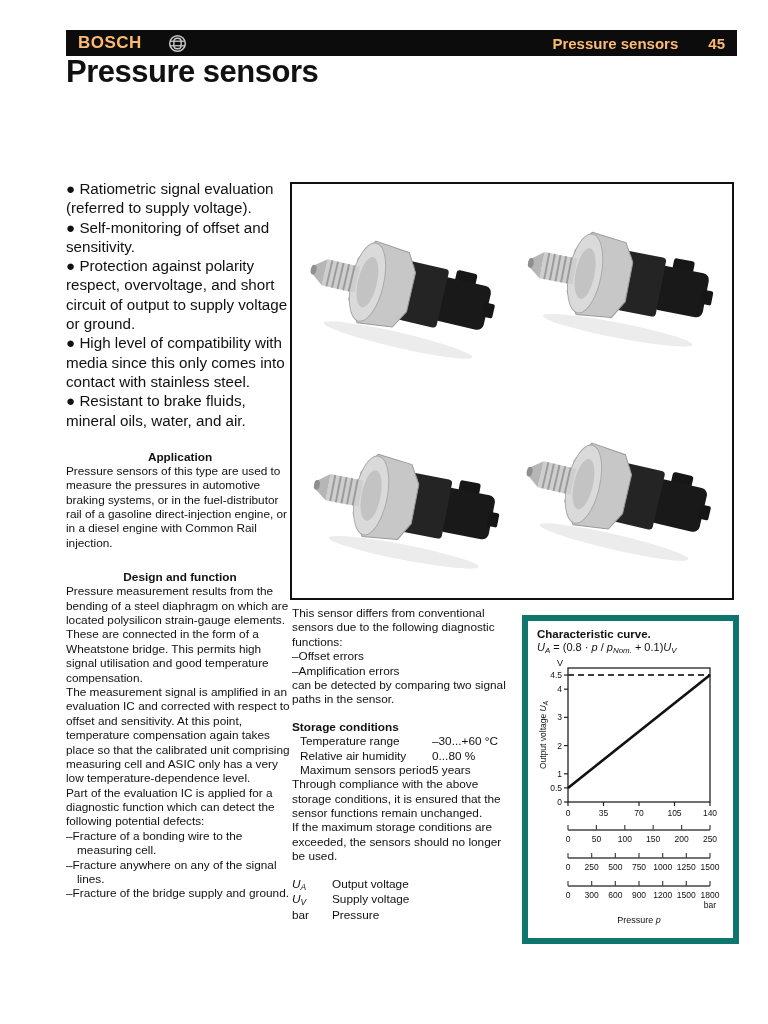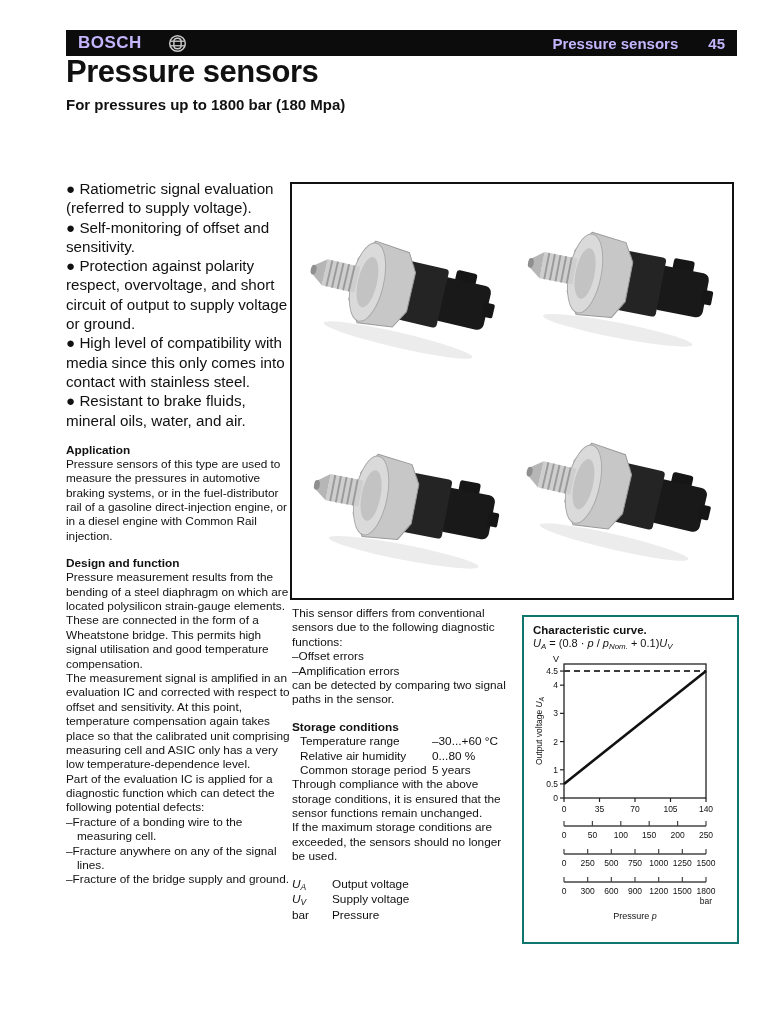--- a/index.html
+++ b/index.html
@@ -1,50 +1,50 @@
 <!DOCTYPE html>
 <html><head>
 <meta charset="utf-8">
 <style>
   html,body{margin:0;padding:0;background:#fff;}
   .page{position:relative;width:768px;height:1024px;background:#fff;overflow:hidden;
         font-family:"Liberation Sans",sans-serif;color:#111;}
   
   .topbar{position:absolute;left:66px;top:30px;width:671px;height:26px;background:#0c0c0c;
-          color:#c4b5fd;display:flex;align-items:center;padding:0 12px;box-sizing:border-box;}
+          color:#fdba74;display:flex;align-items:center;padding:0 12px;box-sizing:border-box;}
   .brand{font-weight:bold;font-size:17px;letter-spacing:.5px;}
   .bosch-icon{margin-left:26px;display:flex;align-items:center;}
   .topbar-right{margin-left:auto;display:flex;gap:30px;font-weight:bold;font-size:15px;}
   
   .h1{position:absolute;left:66px;top:54px;font-size:31px;font-weight:bold;letter-spacing:-.5px;}
   .subtitle{position:absolute;left:66px;top:96px;font-size:15px;font-weight:bold;}
   
   .col-left{position:absolute;left:66px;top:179px;width:228px;}
   .bullet{font-size:15.2px;line-height:1.27;margin:0;}
   .bullet::before{content:"\25CF  ";}
-  .sec-h{font-weight:bold;font-size:11.8px;margin:13px 0 0;}
+  .sec-h{font-weight:bold;font-size:11.8px;margin:20px 0 0;text-align:center;}
   .body-p{font-size:11.8px;line-height:1.22;margin:0;}
   .dash{padding-left:11px;text-indent:-11px;}
   .dash::before{content:"\2013 ";}
   
   .photo-box{position:absolute;left:290px;top:182px;width:444px;height:418px;
              border:2px solid #111;box-sizing:border-box;background:#fff;}
   .sensor{position:absolute;width:200px;height:126px;}
   
   .col-mid{position:absolute;left:292px;top:606px;width:224px;font-size:11.8px;line-height:1.22;}
   .col-mid p{margin:0;}
   .kv{display:flex;margin-left:8px;}
   .kv .k{width:132px;flex:none;}
   .sym-row{display:flex;}
   .sym-row .s{width:40px;flex:none;}
   .i{font-style:italic;}
   .sub{font-size:.72em;vertical-align:-0.28em;}.gap13{height:13px;}
   
   .chart-box{position:absolute;left:522px;top:615px;width:217px;height:329px;
-             border:2px solid #0f766e;box-sizing:border-box;padding:7px 9px 4px;background:#fff;}
+             border:6px solid #0f766e;box-sizing:border-box;padding:7px 9px 4px;background:#fff;}
   .chart-title{font-weight:bold;font-size:11.5px;}
   .chart-formula{font-size:11px;margin-top:1px;}
   svg text{font-family:"Liberation Sans",sans-serif;}
 </style>
 </head>
 <body>
 
 <div class="page">
 
   <div class="topbar">
@@ -57,21 +57,20 @@
         <line x1="2.2" y1="12.4" x2="17.8" y2="12.4" stroke="#c9c9c9" stroke-width="1.4"></line>
       </svg>
     </span>
     <span class="topbar-right">
       <span>Pressure sensors</span>
       <span>45</span>
     </span>
   </div>
 
   <div class="h1">Pressure sensors</div>
-  <div class="subtitle">For pressures up to 1800 bar (180 Mpa)</div>
 
   <div class="col-left">
     <p class="bullet">Ratiometric signal evaluation (referred to supply voltage).</p>
     <p class="bullet">Self-monitoring of offset and sensitivity.</p>
     <p class="bullet">Protection against polarity respect, overvoltage, and short circuit of output to supply voltage or ground.</p>
     <p class="bullet">High level of compatibility with media since this only comes into contact with stainless steel.</p>
     <p class="bullet">Resistant to brake fluids, mineral oils, water, and air.</p>
 
     <p class="sec-h">Application</p>
     <p class="body-p">Pressure sensors of this type are used to measure the pressures in automotive braking systems, or in the fuel-distributor rail of a gasoline direct-injection engine, or in a diesel engine with Common Rail injection.</p>
@@ -157,21 +156,21 @@
     <p style="font-weight:bold">Storage conditions</p>
     <div class="kv">
       <span class="k">Temperature range</span>
       <span>–30...+60 °C</span>
     </div>
     <div class="kv">
       <span class="k">Relative air humidity</span>
       <span>0...80 %</span>
     </div>
     <div class="kv">
-      <span class="k">Common storage period</span>
+      <span class="k">Maximum sensors period</span>
       <span>5 years</span>
     </div>
     <p>Through compliance with the above storage conditions, it is ensured that the sensor functions remain unchanged.</p>
     <p>If the maximum storage conditions are exceeded, the sensors should no longer be used.</p>
     <div class="gap13"></div>
     <div class="sym-row">
       <span class="s"><span class="i">U</span><span class="i sub">A</span></span>
       <span>Output voltage</span>
     </div>
     <div class="sym-row">

